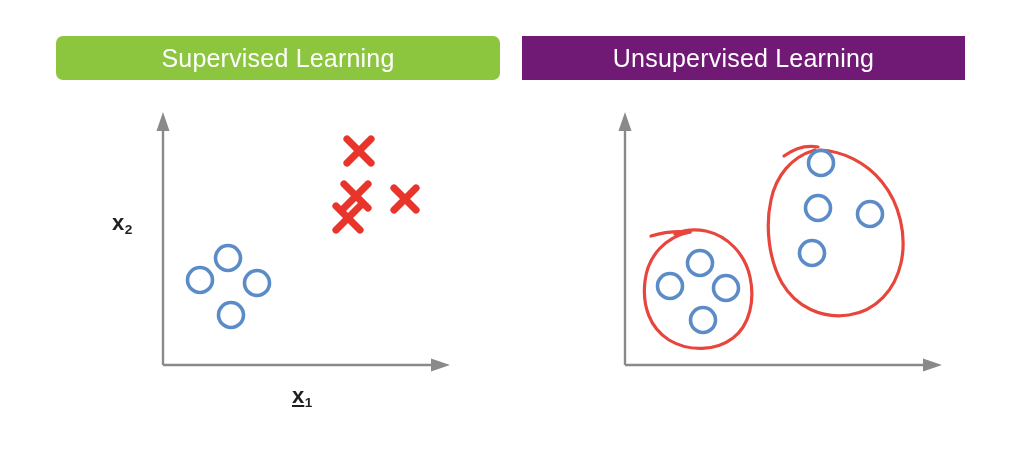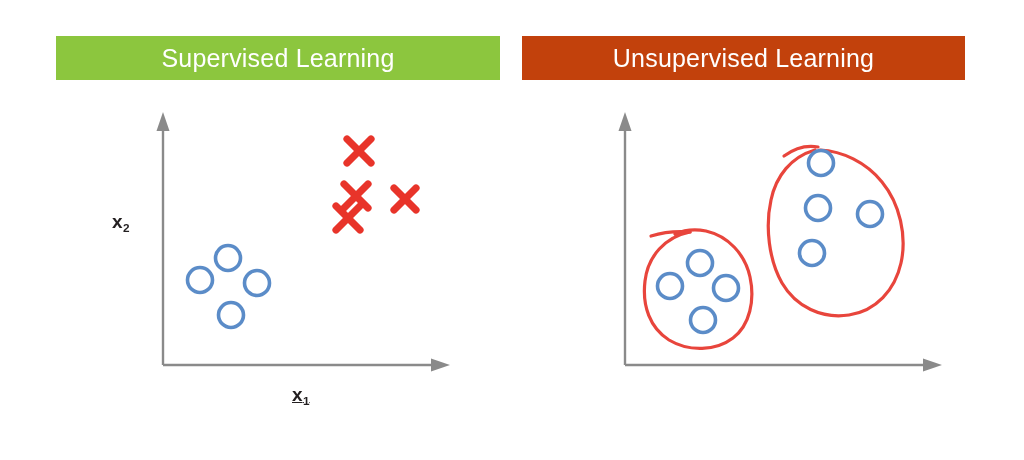--- a/index.html
+++ b/index.html
@@ -40,40 +40,41 @@
     font-weight: 400;
     letter-spacing: 0.2px;
     line-height: 1;
     white-space: nowrap;
     box-sizing: border-box;
   }
   .banner-supervised {
     left: 56px;
     width: 444px;
     background: #8CC63E;
+    border-radius: 7px;
   }
   .banner-unsupervised {
     left: 10px;
     width: 443px;
-    background: #c2410c;
+    background: #701a75;
   }
 
   .plot {
     position: absolute;
     top: 100px;
     left: 0;
     width: 512px;
     height: 340px;
   }
   .plot svg { display: block; }
 
   .axis-label {
     position: absolute;
     color: #231F20;
-    font-size: 19px;
+    font-size: 22px;
     font-weight: 700;
     line-height: 1;
     white-space: nowrap;
   }
   .axis-label sub {
     font-size: 0.62em;
     font-weight: 700;
     vertical-align: baseline;
     position: relative;
     top: 0.3em;

